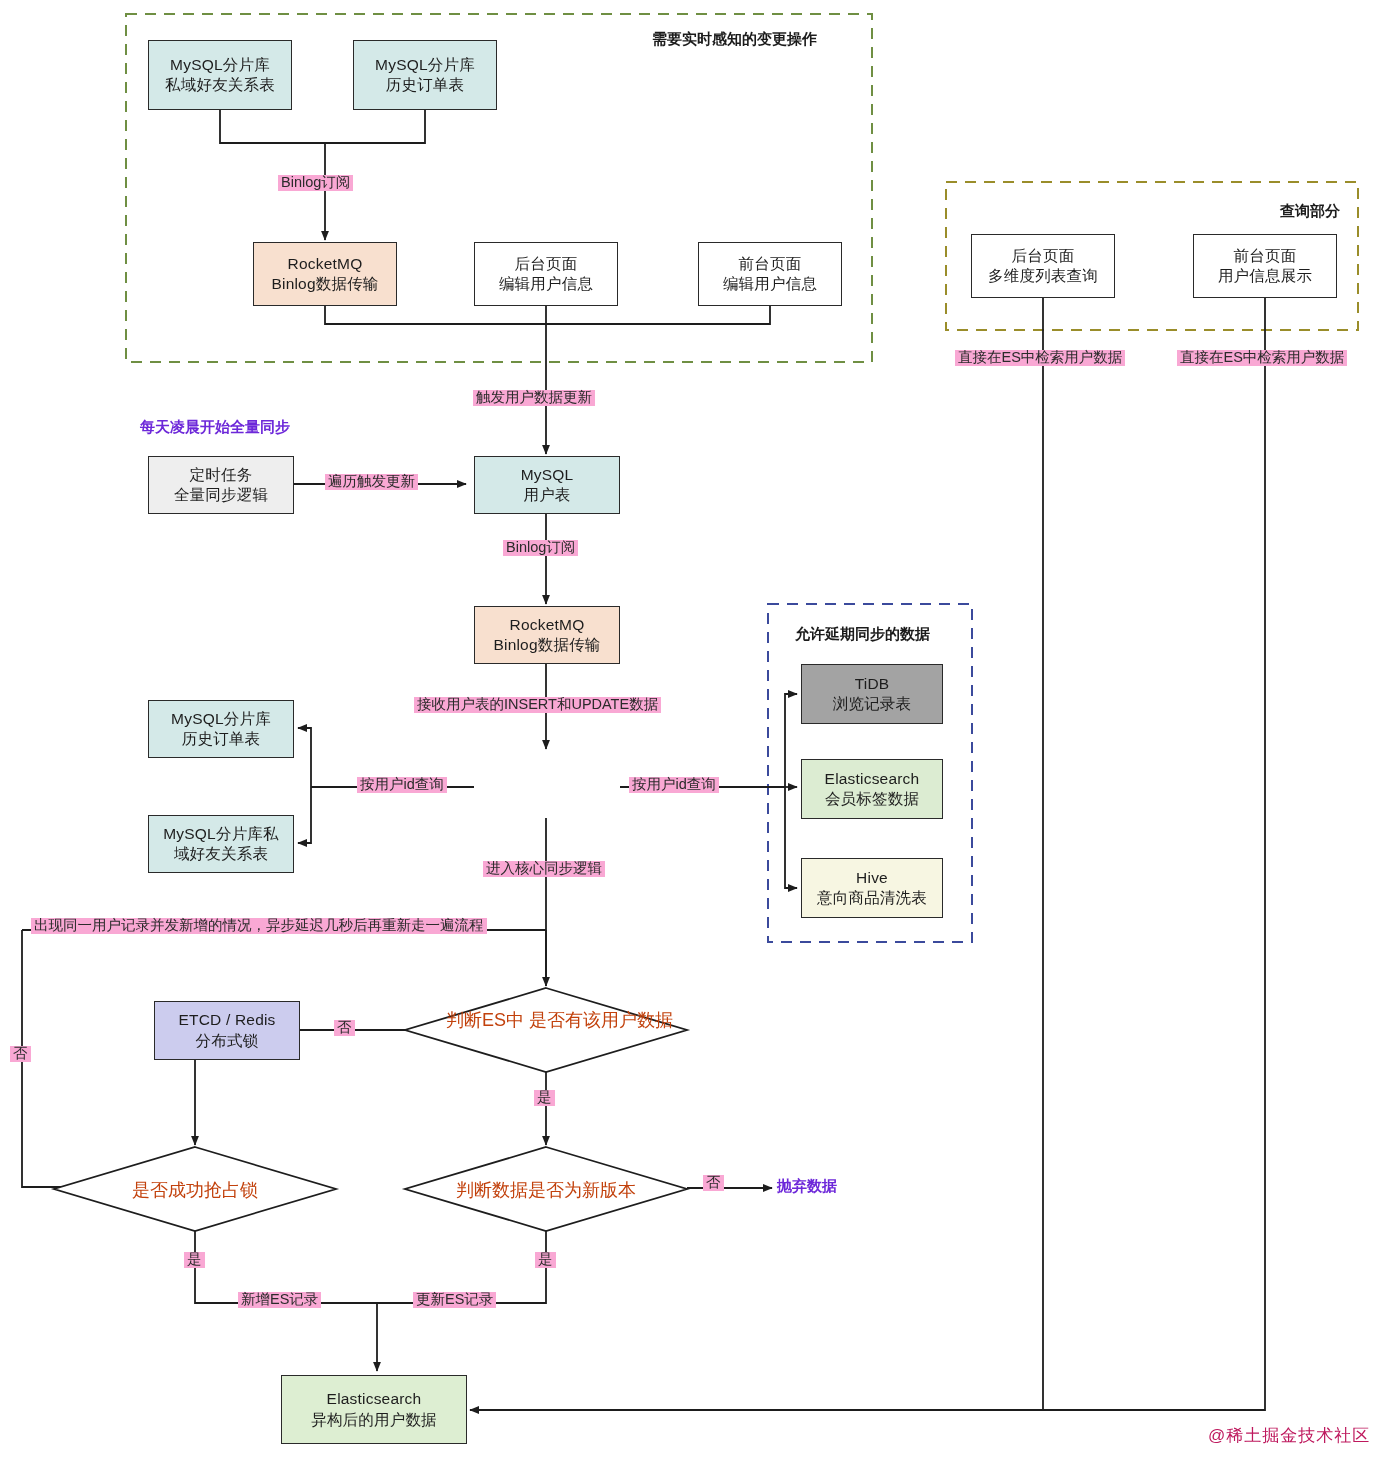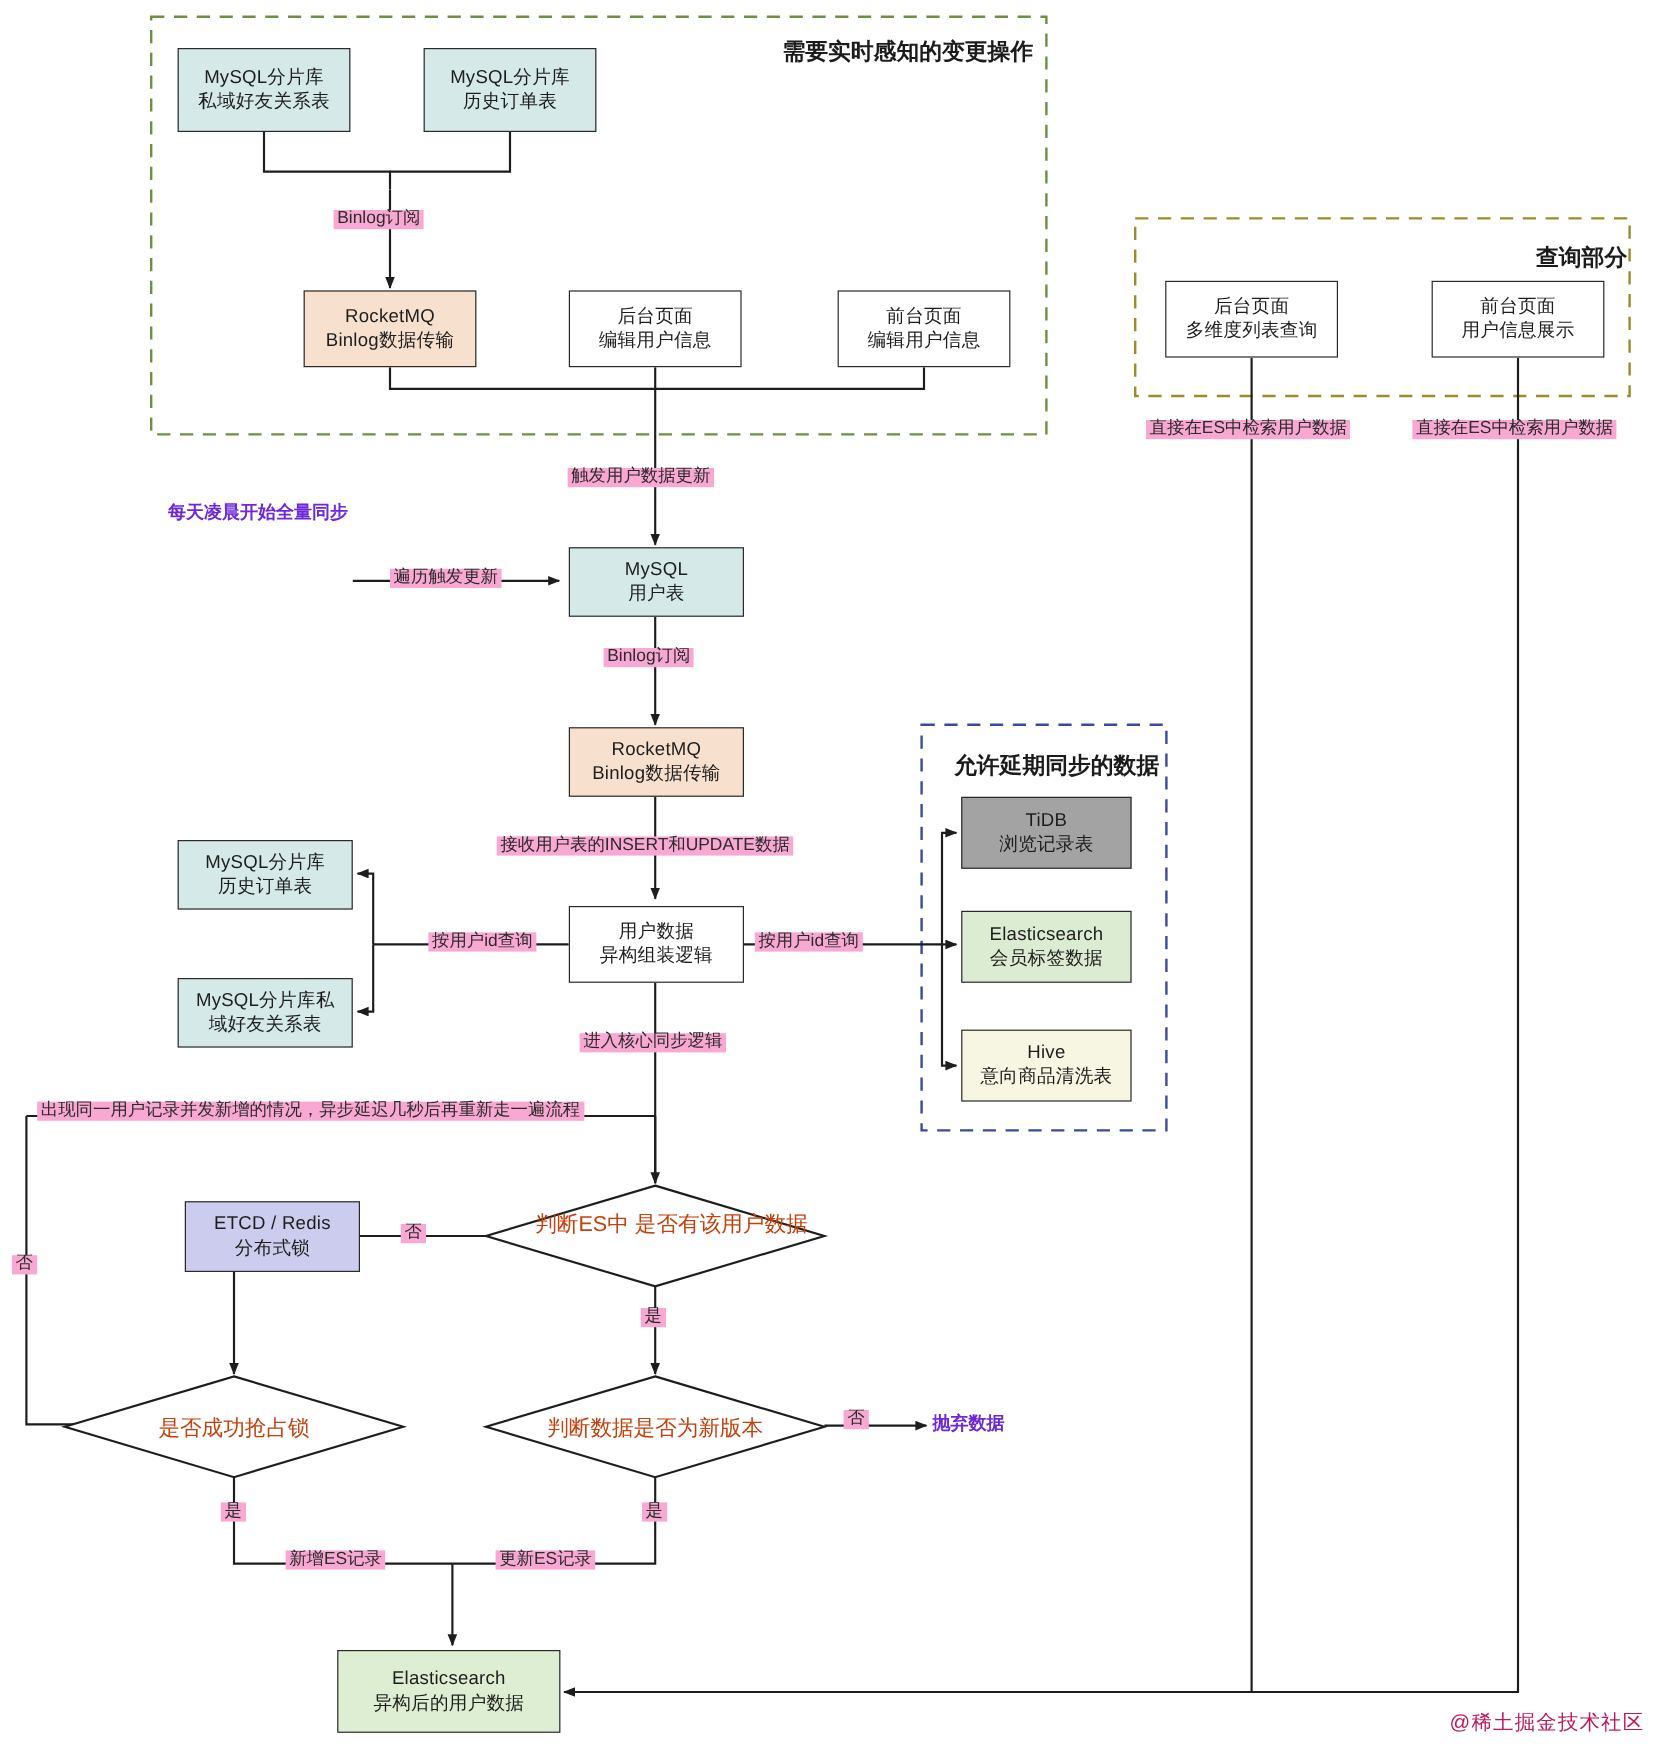--- a/index.html
+++ b/index.html
@@ -44,21 +44,21 @@
   .fill-peach  { background: #f8e0cf; }
   .fill-grey   { background: #eeeeee; }
   .fill-pink   { background: #a3a3a3; }
   .fill-green  { background: #dcecd2; }
   .fill-cream  { background: #f7f6e2; }
   .fill-lav    { background: #ccccee; }
   .fill-mint   { background: #ddeed2; }
 
   .group-label {
     position: absolute;
-    font-size: 19px;
+    font-size: 15px;
     font-weight: bold;
     color: #1b1b1b;
     white-space: nowrap;
   }
   .edge-label {
     position: absolute;
     font-size: 14.5px;
     color: #2b2b2b;
     white-space: nowrap;
     background: #f9a8d4;
@@ -187,20 +187,24 @@
   <div class="node fill-white" style="left:971px; top:234px; width:144px; height:64px;">
     <span class="ln">后台页面</span>
     <span class="ln">多维度列表查询</span>
   </div>
 
   <div class="node fill-white" style="left:1193px; top:234px; width:144px; height:64px;">
     <span class="ln">前台页面</span>
     <span class="ln">用户信息展示</span>
   </div>
 
+  <div class="node fill-grey" style="left:148px; top:456px; width:146px; height:58px;">
+    <span class="ln">定时任务</span>
+    <span class="ln">全量同步逻辑</span>
+  </div>
 
   <div class="node fill-cyan" style="left:474px; top:456px; width:146px; height:58px;">
     <span class="ln">MySQL</span>
     <span class="ln">用户表</span>
   </div>
 
   <div class="node fill-peach" style="left:474px; top:606px; width:146px; height:58px;">
     <span class="ln">RocketMQ</span>
     <span class="ln">Binlog数据传输</span>
   </div>
@@ -208,24 +212,20 @@
   <div class="node fill-cyan" style="left:148px; top:700px; width:146px; height:58px;">
     <span class="ln">MySQL分片库</span>
     <span class="ln">历史订单表</span>
   </div>
 
   <div class="node fill-cyan" style="left:148px; top:815px; width:146px; height:58px;">
     <span class="ln">MySQL分片库私</span>
     <span class="ln">域好友关系表</span>
   </div>
 
-  <div class="node fill-white" style="left:474px; top:755px; width:146px; height:64px;">
-    <span class="ln">用户数据</span>
-    <span class="ln">异构组装逻辑</span>
-  </div>
 
   <div class="node fill-pink" style="left:801px; top:664px; width:142px; height:60px;">
     <span class="ln">TiDB</span>
     <span class="ln">浏览记录表</span>
   </div>
 
   <div class="node fill-green" style="left:801px; top:759px; width:142px; height:60px;">
     <span class="ln">Elasticsearch</span>
     <span class="ln">会员标签数据</span>
   </div>

